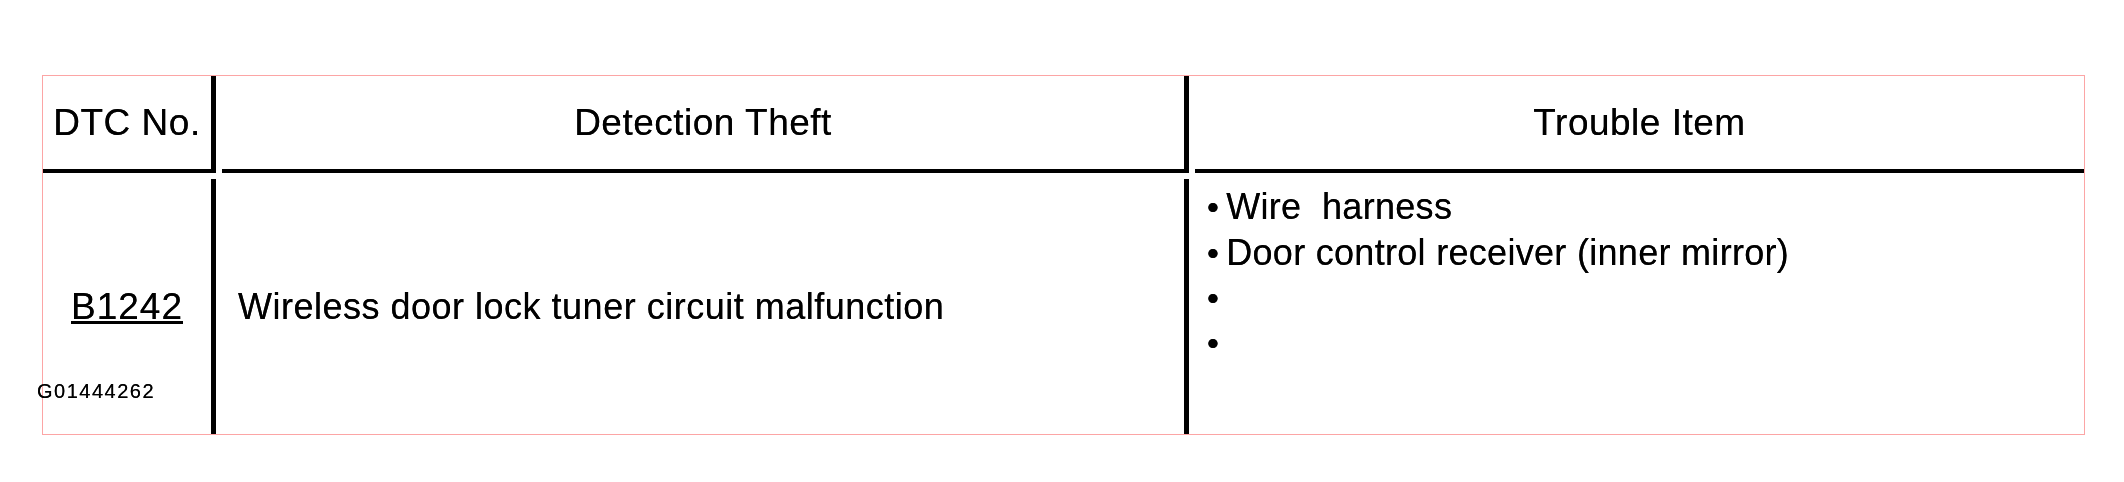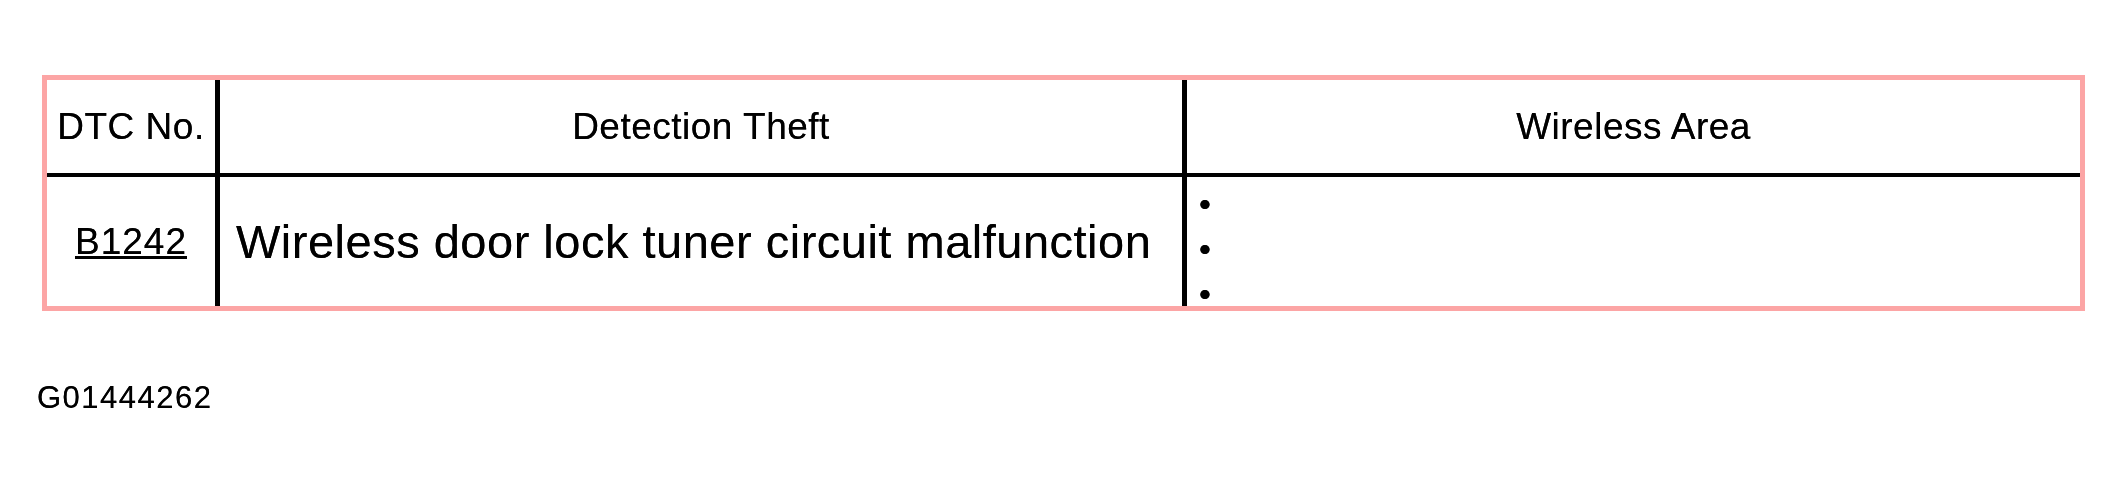--- a/index.html
+++ b/index.html
@@ -19,26 +19,27 @@
   
   .page * {
     text-shadow: 0 0 0.6px rgba(0,0,0,0.85);
   }
 
   .dtc-table {
     position: absolute;
     left: 42px;
     top: 75px;
     width: 2043px;
-    height: 236px;
+    height: 360px;
     box-sizing: border-box;
-    border: 5px solid #fca5a5;
+    border: 1px solid #fca5a5;
     display: grid;
     grid-template-columns: 173px 967px auto;
     grid-template-rows: 97px auto;
+    gap: 6px;
   }
   .cell {
     box-sizing: border-box;
     overflow: hidden;
   }
   .col-divider {
     border-right: 5px solid #000000;
   }
   .header-row {
     border-bottom: 4px solid #000000;
@@ -52,21 +53,21 @@
     display: flex;
     align-items: center;
     justify-content: center;
     font-size: 37px;
     letter-spacing: 1px;
     text-decoration: underline;
   }
   .body-detection {
     display: flex;
     align-items: center;
-    font-size: 47px;
+    font-size: 36px;
     padding-left: 16px;
     letter-spacing: 0.5px;
   }
   .body-trouble {
     padding: 5px 8px 0 12px;
   }
   .trouble-list {
     list-style: none;
     margin: 0;
     padding: 0;
@@ -81,44 +82,46 @@
   }
   .bullet {
     font-size: 34px;
     margin-right: 7px;
     flex: 0 0 auto;
   }
   .figure-id {
     position: absolute;
     left: 37px;
     top: 380px;
-    font-size: 31px;
+    font-size: 20px;
     letter-spacing: 1.5px;
   }
 </style>
 </head>
 <body>
 
 <div class="page">
 
   <div class="dtc-table">
 
     <div class="cell header-row col-divider">DTC No.</div>
     <div class="cell header-row col-divider">Detection Theft</div>
-    <div class="cell header-row">Wireless Area</div>
+    <div class="cell header-row">Trouble Item</div>
 
     <div class="cell body-dtc col-divider">B1242</div>
     <div class="cell body-detection col-divider">Wireless door lock tuner circuit malfunction</div>
     <div class="cell body-trouble">
       <ul class="trouble-list">
         <li>
           <span class="bullet">•</span>
+          <span>Wire  harness</span>
         </li>
         <li>
           <span class="bullet">•</span>
+          <span>Door control receiver (inner mirror)</span>
         </li>
         <li>
           <span class="bullet">•</span>
         </li>
         <li>
           <span class="bullet">•</span>
         </li>
       </ul>
     </div>
   </div>

